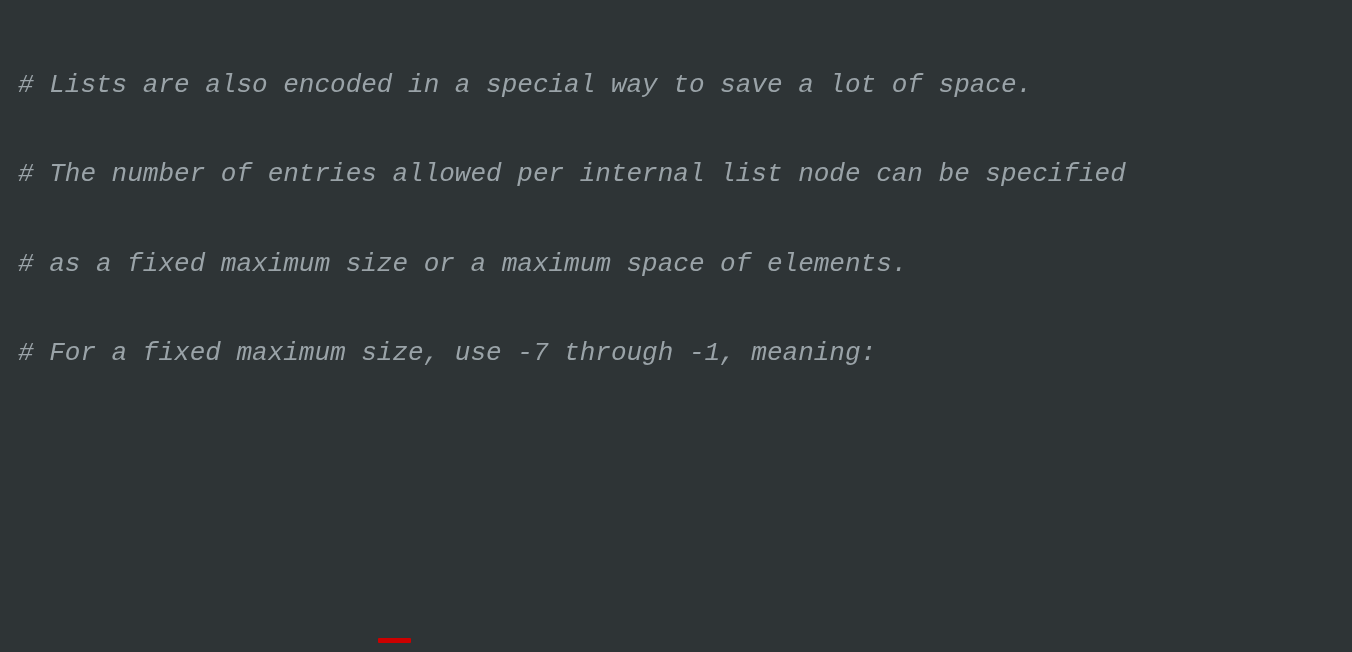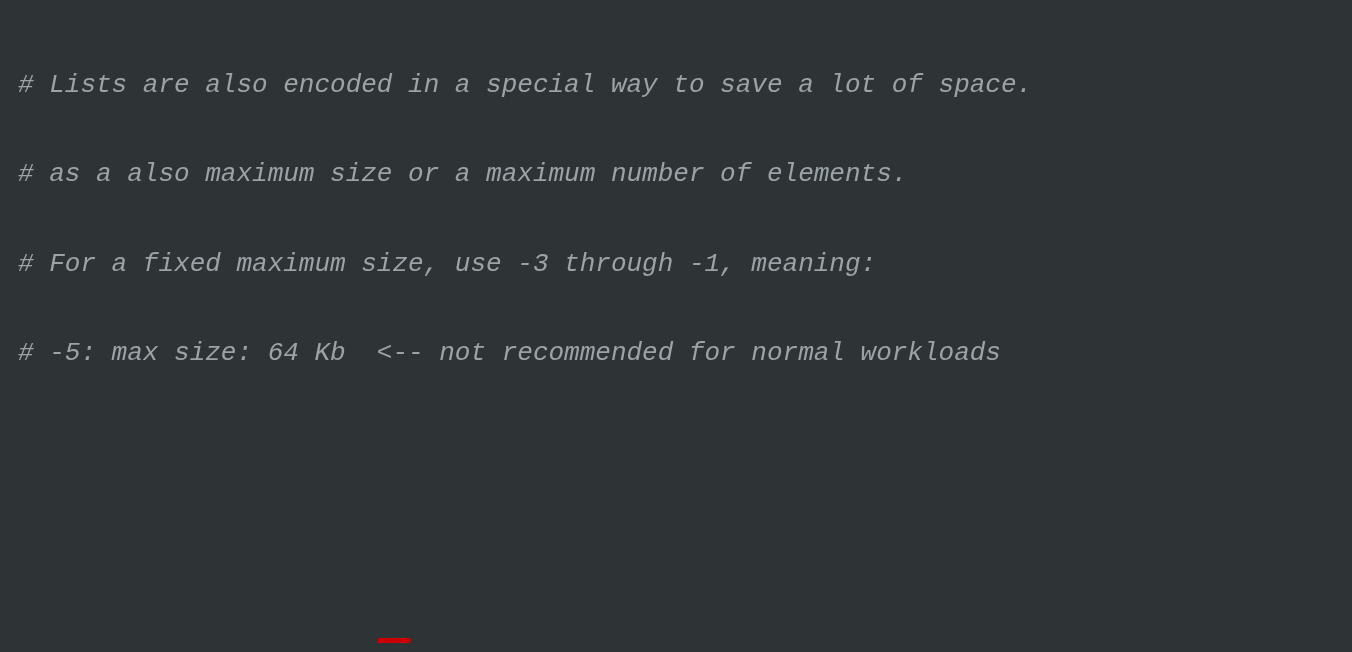--- a/index.html
+++ b/index.html
@@ -27,23 +27,23 @@
       bottom: -2px;
       border-radius: 1px;
     }
     .u3 { left: 378px; width: 33px; top: 638px; }
   </style>
 </head>
 <body>
 
 <div class="editor">
 <div class="line"><span class="txt"># Lists are also encoded in a special way to save a lot of space.</span></div>
-<div class="line"><span class="txt"># as a also maximum size or a maximum number of elements.</span></div>
-<div class="line"><span class="txt"># For a fixed maximum size, use -3 through -1, meaning:</span></div>
-<div class="line"><span class="txt"># -5: max size: 64 Kb  &lt;-- not recommended for normal workloads</span></div>
+<div class="line"><span class="txt"># The number of entries allowed per internal list node can be specified</span></div>
+<div class="line"><span class="txt"># as a fixed maximum size or a maximum space of elements.</span></div>
+<div class="line"><span class="txt"># For a fixed maximum size, use -7 through -1, meaning:</span></div>
 
 
 
 
 
 
 
 </div>
 <span class="underline u3"></span>
 

